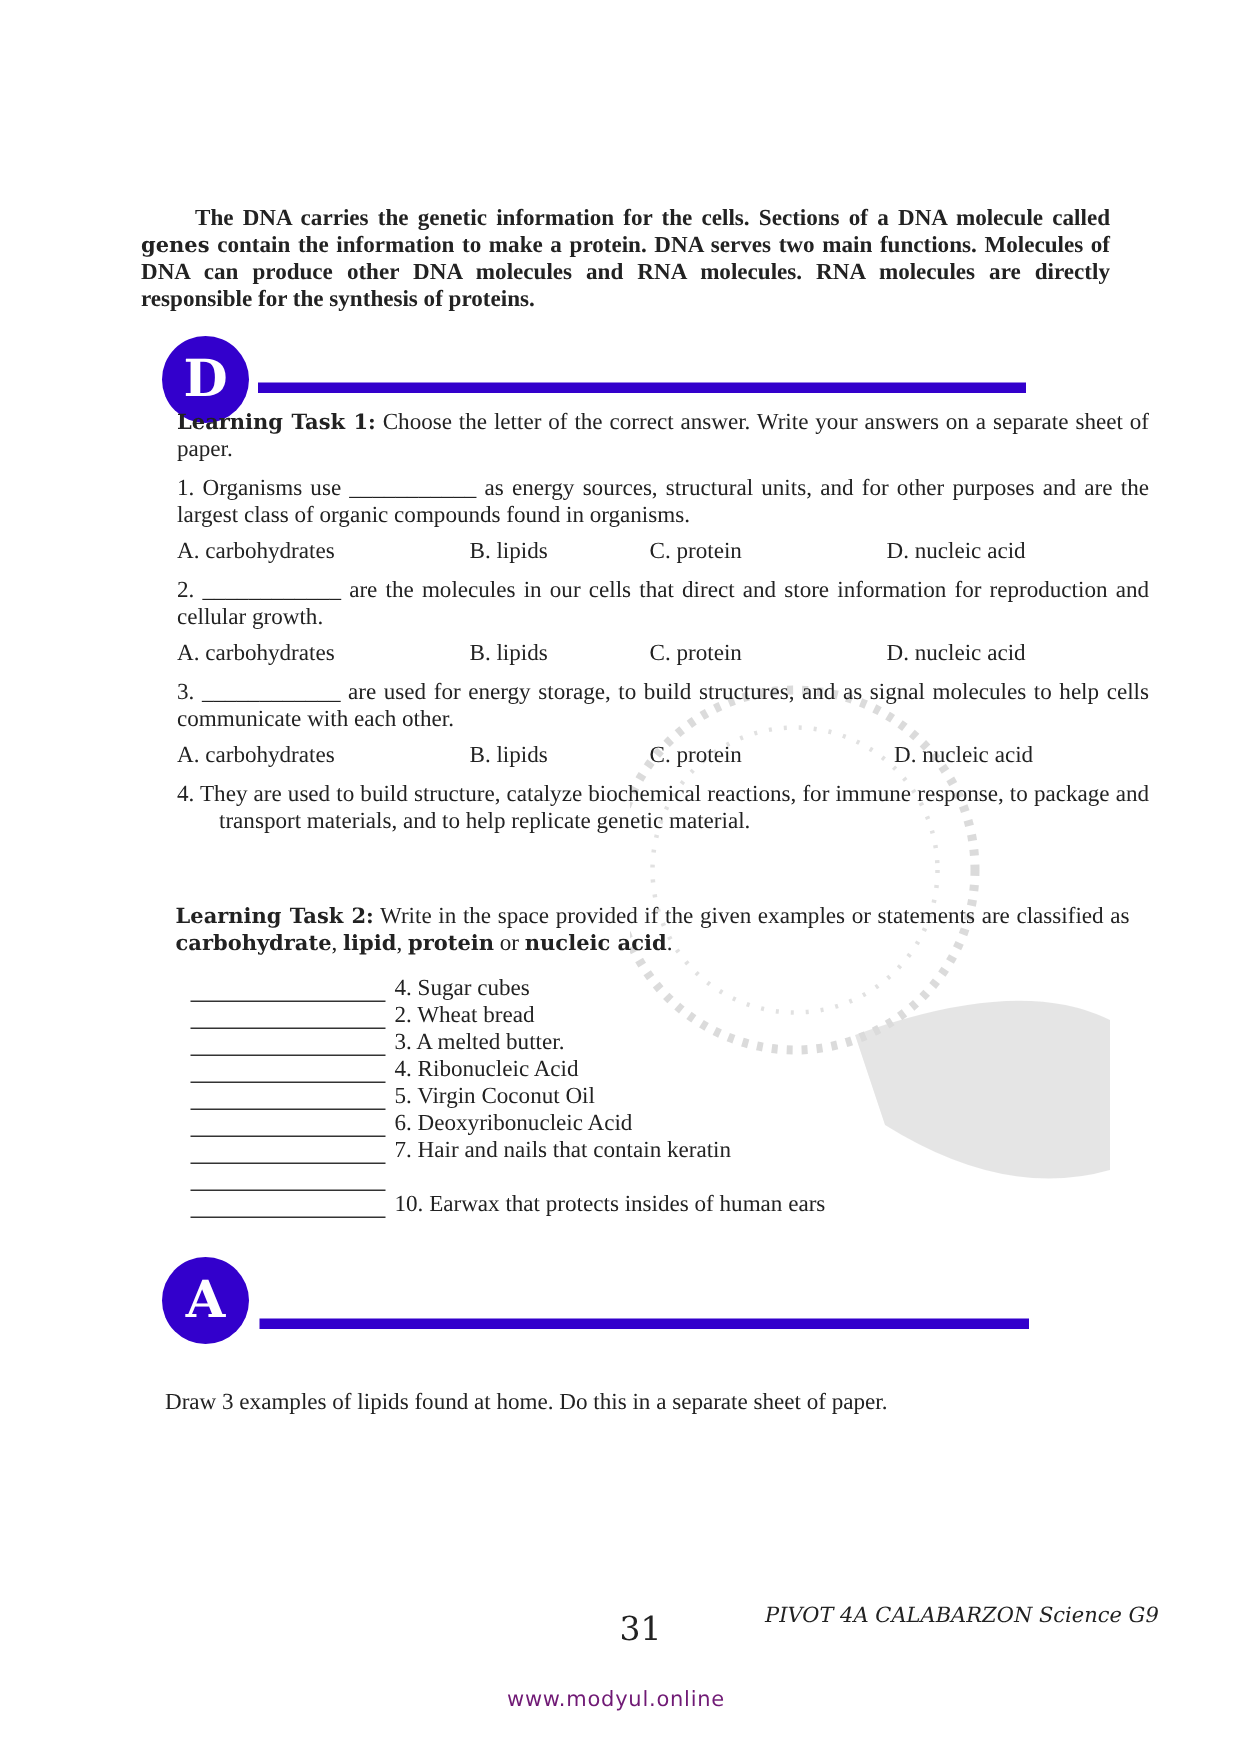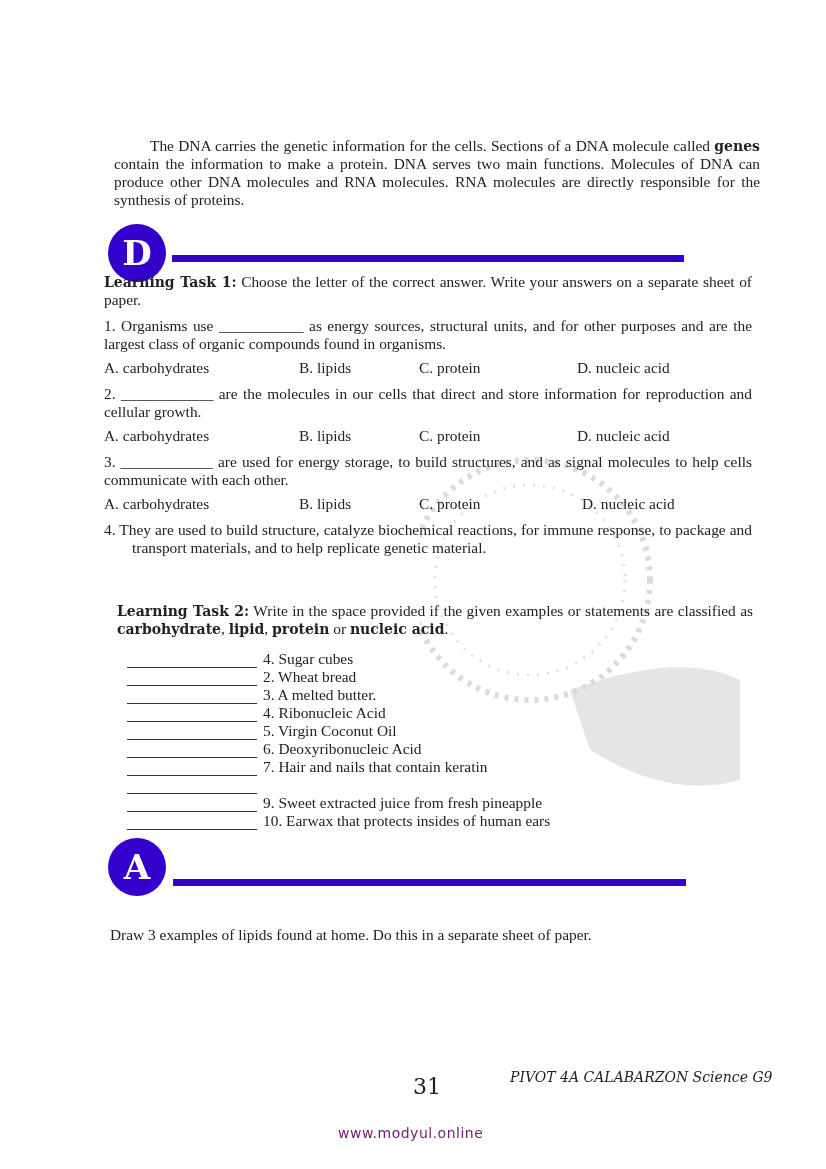--- a/index.html
+++ b/index.html
@@ -1,26 +1,26 @@
 <!DOCTYPE html>
 <html><head>
 <meta charset="utf-8">
 <style>
   html, body { margin: 0; padding: 0; background: #ffffff; }
   body { width: 826px; height: 1169px; position: relative; overflow: hidden;
          font-family: "DejaVu Serif", "Liberation Serif", serif; color: #222; }
   .page { position: absolute; left: 0; top: 0; width: 826px; height: 1169px; }
   .txt { font-family: "Liberation Serif", "DejaVu Serif", serif; font-size: 15.4px; line-height: 18px; }
   .just { text-align: justify; }
-  .intro { position: absolute; left: 114px; top: 137px; width: 646px; text-indent: 36px; }
+  .intro { position: absolute; left: 94px; top: 137px; width: 646px; text-indent: 36px; font-weight: bold; }
   .badge { position: absolute; width: 58px; height: 58px; border-radius: 50%; background: #3300cc;
            color: #fff; font-family: "DejaVu Serif", serif; font-weight: bold; font-size: 34px;
            display: flex; align-items: center; justify-content: center; }
   .badge-line { position: absolute; height: 7px; background: #3300cc; }
-  .task1 { position: absolute; left: 104px; top: 273px; width: 648px; }
+  .task1 { position: absolute; left: 118px; top: 273px; width: 648px; }
   .q { margin: 0 0 8px 0; }
   .q p { margin: 0; }
   .opts { display: flex; margin: 6px 0 8px 0; }
   .opts span { display: inline-block; }
   .o1 { width: 195px; } .o2 { width: 120px; } .o3 { width: 158px; }
   .hang { padding-left: 28px; text-indent: -28px; }
   .task2 { position: absolute; left: 117px; top: 602px; width: 636px; }
   .items { position: absolute; left: 127px; top: 650px; }
   .item { display: flex; height: 18px; align-items: flex-end; }
   .blank { display: inline-block; width: 130px; border-bottom: 1px solid #333; height: 14px; margin-right: 6px; }
@@ -116,24 +116,20 @@
       </div>
     <div class="item">
         <span class="blank"></span>
         <span>7. Hair and nails that contain keratin</span>
       </div>
     <div class="item">
         <span class="blank"></span>
       </div>
     <div class="item">
         <span class="blank"></span>
-        <span>9. Sweet extracted juice from fresh pineapple</span>
-      </div>
-    <div class="item">
-        <span class="blank"></span>
         <span>10. Earwax that protects insides of human ears</span>
       </div>
   </div>
 
   <div class="badge" style="left:108px; top:838px;">
       <span>A</span>
     </div>
   <div class="badge-line" style="left:173px; top:879px; width:513px;"></div>
 
   <div class="act txt">Draw 3 examples of lipids found at home. Do this in a separate sheet of paper.</div>

